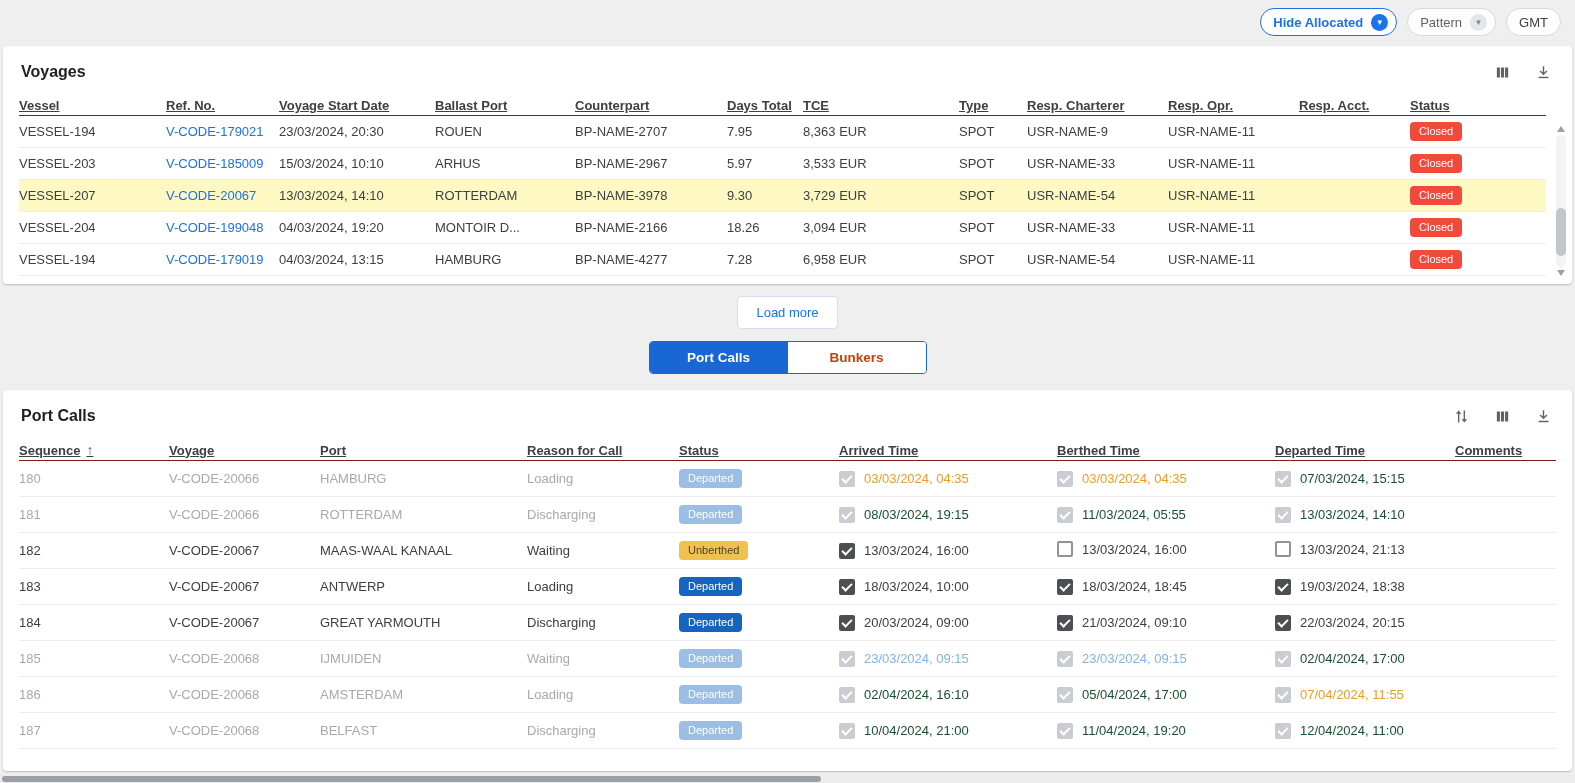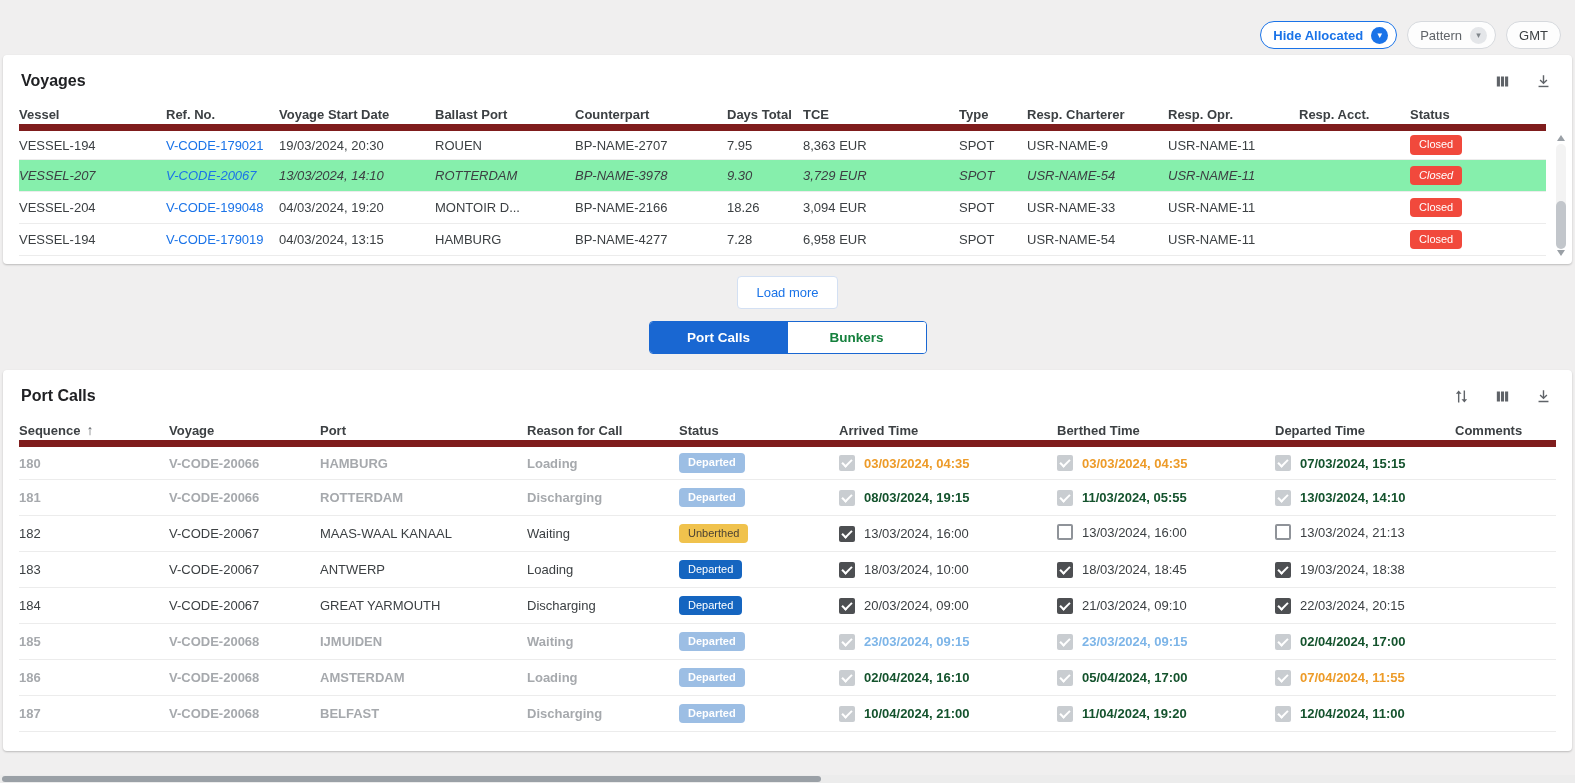--- a/index.html
+++ b/index.html
@@ -5,50 +5,50 @@
   *{box-sizing:border-box;}
   html,body{margin:0;padding:0;}
   body{
     width:1575px;height:783px;overflow:hidden;position:relative;
     background:#f0efef;color:#3c4043;
     font-family:"Liberation Sans","DejaVu Sans",sans-serif;font-size:13px;
   }
   button{font-family:inherit;cursor:pointer;}
 
   
-  .topbar{display:flex;justify-content:flex-end;align-items:flex-end;gap:10px;padding:8px 14px 6px;height:55px;}
+  .topbar{display:flex;justify-content:flex-end;align-items:flex-start;gap:10px;padding:8px 14px 6px;height:46px;}
   .pill{display:inline-flex;align-items:center;gap:8px;height:28px;border-radius:15px;padding:0 12px;
         font-size:13px;background:#fdfdfd;border:1px solid #d6d9dd;color:#5f6368;}
   .pill-blue{border:1.5px solid #1a73e8;color:#1a73e8;font-weight:bold;background:#fff;}
   .pill-plain{color:#3c4043;}
   .circ{width:17px;height:17px;border-radius:50%;display:inline-flex;align-items:center;justify-content:center;
         font-size:9px;line-height:1;margin-right:-4px;}
   .circ-blue{background:#1a73e8;color:#fff;}
   .circ-gray{background:#e4e6e9;color:#80868b;}
 
   
   .card{background:#fff;border-radius:4px;margin:0 3px;box-shadow:0 1px 2px rgba(0,0,0,.22);}
   .card-head{display:flex;justify-content:space-between;align-items:center;padding:16px 20px 8px 18px;}
   .card-title{font-size:16px;font-weight:bold;color:#202124;margin:0;line-height:20px;}
   .head-icons{display:flex;gap:24px;align-items:center;}
   .icon-btn{background:none;border:none;padding:0;display:flex;align-items:center;}
 
   
   table{border-collapse:collapse;width:100%;table-layout:fixed;}
   th{text-align:left;font-weight:bold;font-size:13px;color:#3c4043;
-     padding:8px 8px 2px 0;border-bottom:7px solid #7f1d1d;white-space:nowrap;overflow:hidden;}
+     padding:8px 8px 2px 0;border-bottom:1px solid #7f1d1d;white-space:nowrap;overflow:hidden;text-decoration:underline;}
   td{font-size:13px;border-bottom:1px solid #ececec;white-space:nowrap;overflow:hidden;padding:0 8px 0 0;}
   .right{text-align:left;padding-right:18px;}
 
   
   .voyages-card{position:relative;padding-bottom:8px;}
   .voy-wrap{padding:0 26px 0 16px;position:relative;}
   .voyages td{height:32px;color:#3c4043;}
   .voyages th:nth-child(8),.voyages td:nth-child(8){padding-left:32px;}
-  .voyages tr.selected td{background:#86efac;font-style:italic;}
+  .voyages tr.selected td{background:#fef9c3;}
   .ref-link{color:#1a73e8;text-decoration:none;}
 
   .chip{display:inline-block;border-radius:4px;padding:3px 9px;font-size:11px;line-height:1.25;}
   .chip-closed{background:#f1493c;color:#fff;}
   .chip-departed{background:#1565c0;color:#fff;}
   .chip-departed-muted{background:#1565c0;color:#fff;opacity:.42;}
   .chip-unberthed{background:#f0c24d;color:#4c4233;}
 
   
   .vscroll{position:absolute;right:5px;top:80px;bottom:8px;width:12px;display:flex;flex-direction:column;align-items:center;}
@@ -57,28 +57,28 @@
   .vs-arrow.down{border-top:6px solid #9aa0a6;margin-top:3px;}
   .vs-track{flex:1;width:10px;background:#f3f3f3;border-radius:5px;position:relative;}
   .vs-thumb{position:absolute;left:0;width:10px;height:48px;top:55%;background:#c2c6cb;border-radius:5px;}
 
   
   .load-more-wrap{display:flex;justify-content:center;margin:12px 0;}
   .load-more{background:#fff;border:1px solid #d3e0f3;color:#1a73e8;border-radius:4px;
              padding:0 18px;height:33px;font-size:13px;}
   .tab-toggle{display:flex;justify-content:center;margin-bottom:16px;}
   .tab-toggle-inner{display:flex;border:1px solid #1967d2;border-radius:4px;overflow:hidden;background:#fff;}
-  .tab{width:138px;height:31px;border:none;background:#fff;color:#15803d;font-size:13.5px;font-weight:bold;}
+  .tab{width:138px;height:31px;border:none;background:#fff;color:#c2410c;font-size:13.5px;font-weight:bold;}
   .tab.active{background:#1967d2;color:#fff;}
 
   
   .portcalls-card{height:381px;overflow:hidden;position:relative;}
   .pc-wrap{padding:0 16px;}
   .portcalls td{height:36px;color:#3c4043;}
-  .portcalls tr.muted td{color:#a6a9ad;font-weight:bold;}
+  .portcalls tr.muted td{color:#a6a9ad;}
   .sort-asc{color:#5f6368;font-size:14px;margin-left:6px;font-weight:normal;}
 
   .time-wrap{display:inline-flex;align-items:center;gap:9px;}
   .cb{width:16px;height:16px;border-radius:2px;display:inline-flex;align-items:center;justify-content:center;flex:none;}
   .cb.checked{background:#4d4f52;}
   .cb.checked.mut{background:#c9cdd1;}
   .cb.checked::after{content:"";width:4px;height:8px;border:solid #fff;border-width:0 2px 2px 0;
                      transform:rotate(45deg);margin-top:-2px;}
   .cb.un{border:2px solid #8f9399;background:#fff;}
   .t-orange{color:#ed9b28;}
@@ -153,27 +153,41 @@
             <th>Resp. Charterer</th>
             <th>Resp. Opr.</th>
             <th>Resp. Acct.</th>
             <th>Status</th>
           </tr>
         </thead>
       <tbody id="voyages-body">
           <tr>
             <td>VESSEL-194</td>
             <td><a class="ref-link" href="#">V-CODE-179021</a></td>
-            <td>19/03/2024, 20:30</td>
+            <td>23/03/2024, 20:30</td>
             <td>ROUEN</td>
             <td>BP-NAME-2707</td>
             <td class="right">7.95</td>
             <td class="right">8,363 EUR</td>
             <td>SPOT</td>
             <td>USR-NAME-9</td>
+            <td>USR-NAME-11</td>
+            <td></td>
+            <td><span class="chip chip-closed">Closed</span></td>
+          </tr>
+          <tr>
+            <td>VESSEL-203</td>
+            <td><a class="ref-link" href="#">V-CODE-185009</a></td>
+            <td>15/03/2024, 10:10</td>
+            <td>ARHUS</td>
+            <td>BP-NAME-2967</td>
+            <td class="right">5.97</td>
+            <td class="right">3,533 EUR</td>
+            <td>SPOT</td>
+            <td>USR-NAME-33</td>
             <td>USR-NAME-11</td>
             <td></td>
             <td><span class="chip chip-closed">Closed</span></td>
           </tr>
           <tr class="selected">
             <td>VESSEL-207</td>
             <td><a class="ref-link" href="#">V-CODE-20067</a></td>
             <td>13/03/2024, 14:10</td>
             <td>ROTTERDAM</td>
             <td>BP-NAME-3978</td>

